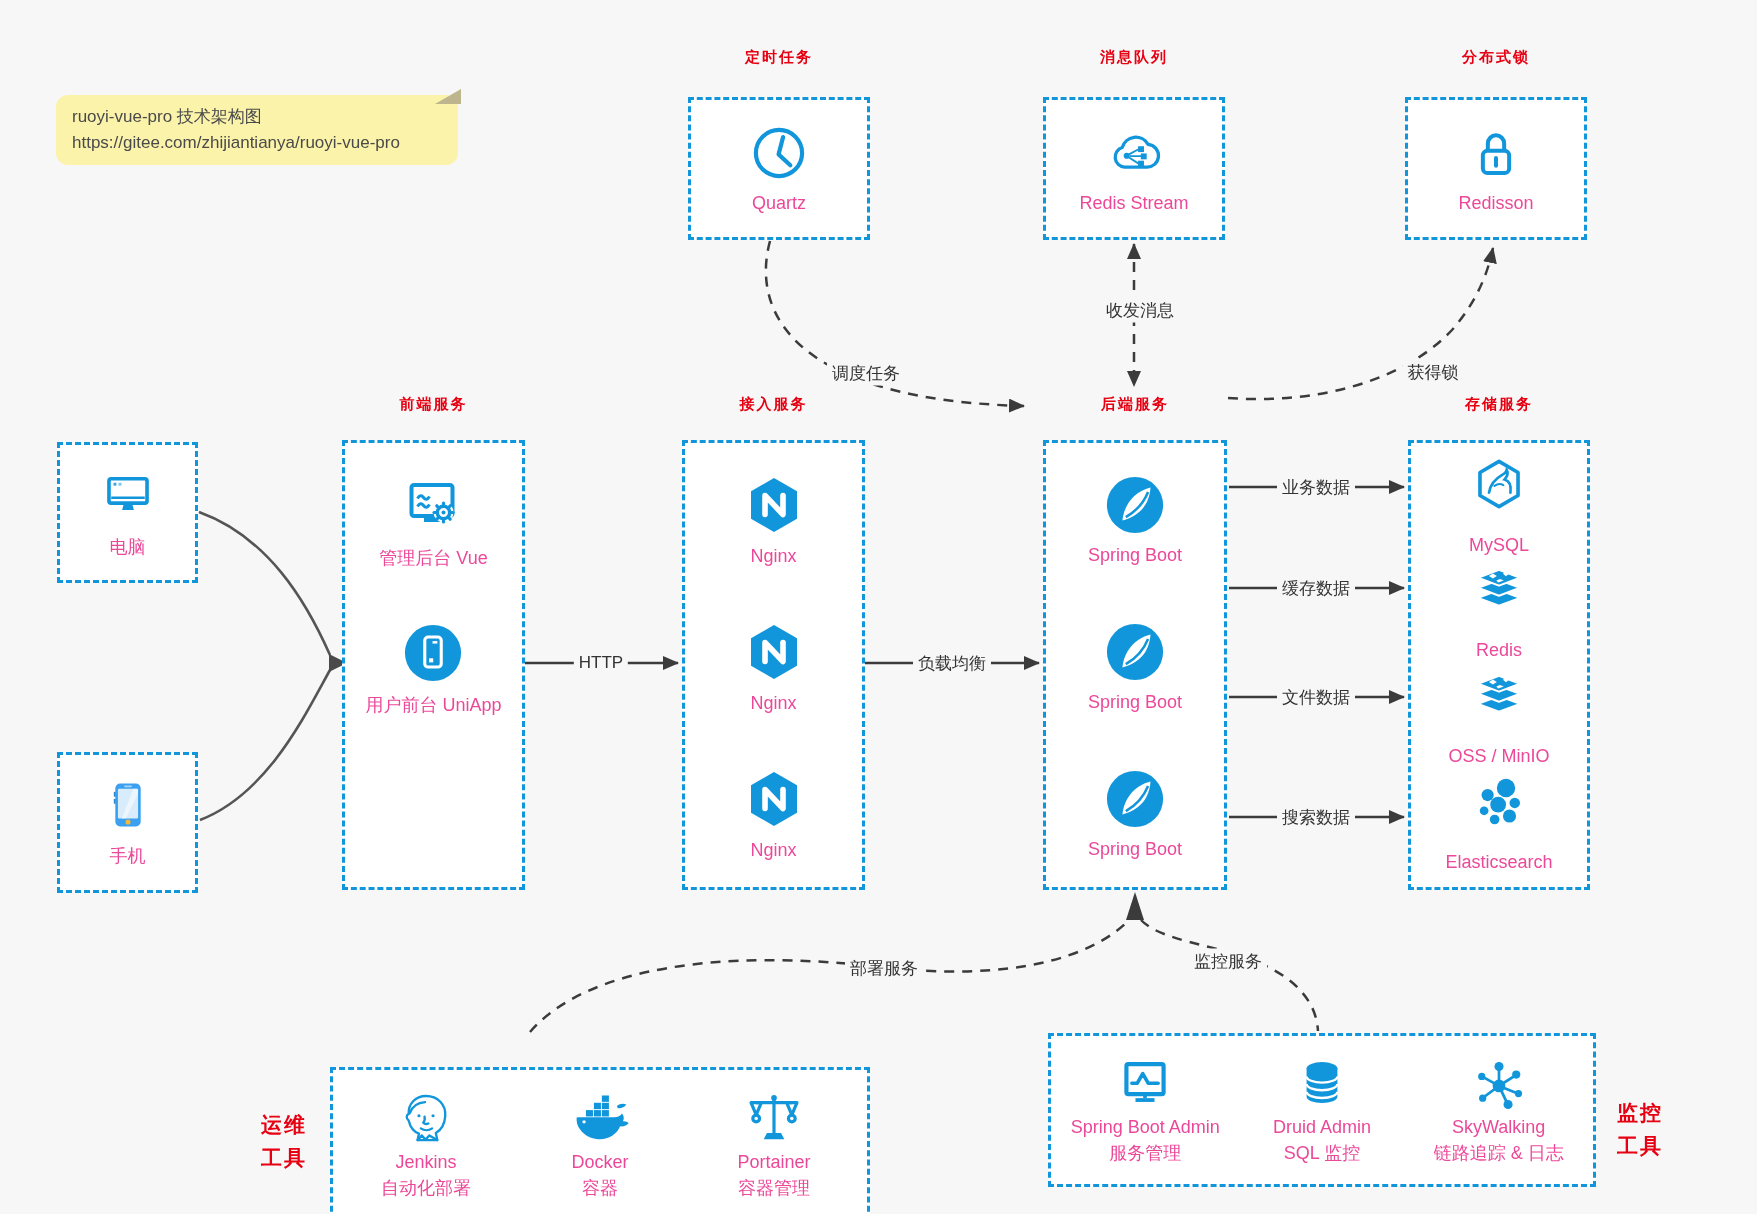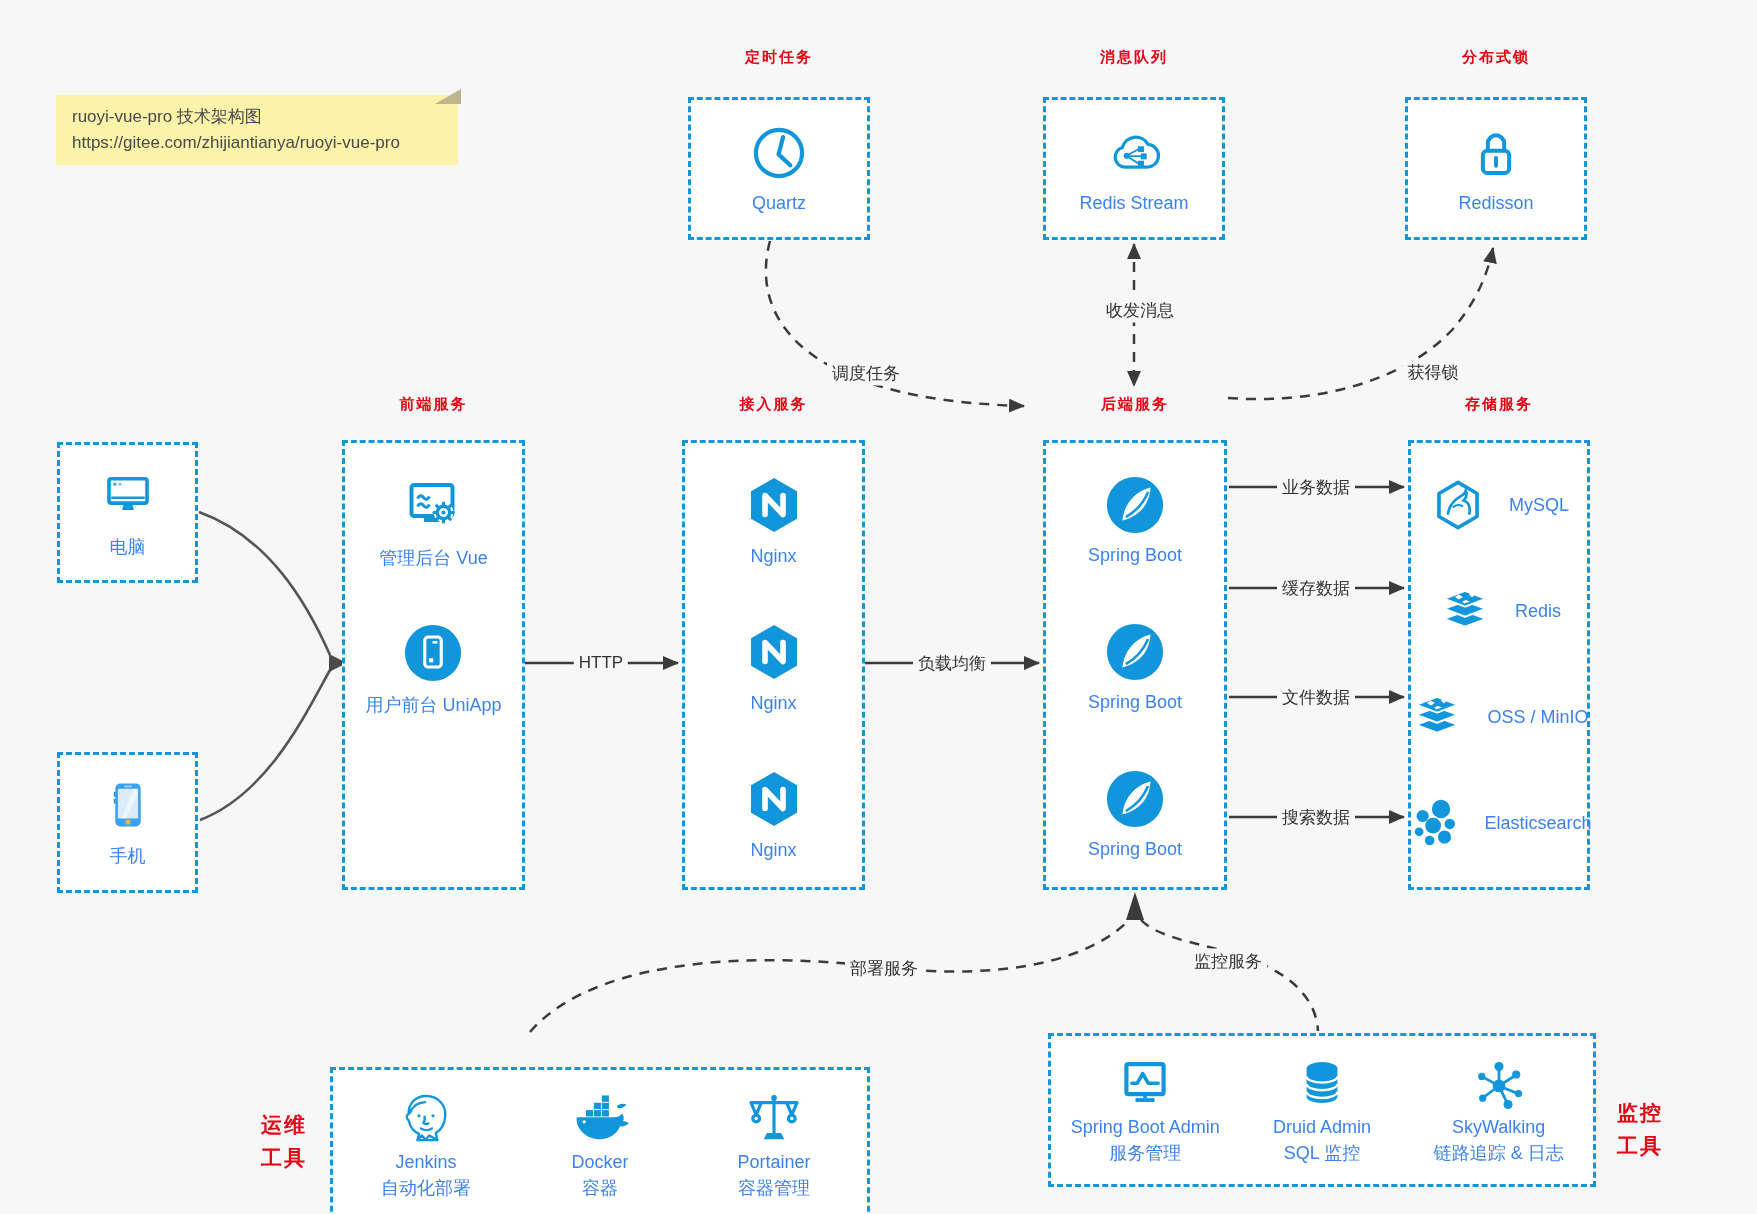--- a/index.html
+++ b/index.html
@@ -6,30 +6,30 @@
   .canvas{position:relative;width:1757px;height:1214px;background:#f7f7f7;overflow:hidden;
           font-family:"Liberation Sans","DejaVu Sans",sans-serif;}
   .overlay{position:absolute;left:0;top:0;width:1757px;height:1214px;}
   .dbox{position:absolute;background:#fff;border:3px dashed #1296db;box-sizing:border-box;
         display:flex;flex-direction:column;align-items:center;}
   .center-box{justify-content:center;gap:11px;}
   .col-box{padding-top:4px;}
   .stor-box{padding-top:9px;}
   .row-box{flex-direction:row;justify-content:space-around;align-items:center;padding:0 6px;}
   .col-item{height:148px;display:flex;flex-direction:column;align-items:center;justify-content:center;gap:9px;}
-  .stor-item{height:106px;display:flex;flex-direction:row;align-items:center;justify-content:center;gap:22px;text-align:center;}
+  .stor-item{height:106px;display:flex;flex-direction:column;align-items:center;justify-content:center;gap:22px;text-align:center;}
   .h-item{flex:1;display:flex;flex-direction:column;align-items:center;justify-content:center;gap:3px;}
   .g-title{position:absolute;color:#e60012;font-weight:bold;font-size:15px;text-align:center;letter-spacing:2px;white-space:nowrap;}
   .side-title{position:absolute;color:#e60012;font-weight:bold;font-size:21px;line-height:33px;text-align:center;
               letter-spacing:2px;white-space:pre-line;}
-  .item-label{font-size:18px;color:#3b82f6;white-space:nowrap;}
+  .item-label{font-size:18px;color:#ec4899;white-space:nowrap;}
   .edge-label{position:absolute;transform:translate(-50%,-50%);background:#f7f7f7;padding:1px 5px;
               font-size:17px;color:#333;white-space:nowrap;}
   .note{position:absolute;left:56px;top:95px;width:402px;background:#fbf3a9;padding:9px 16px;box-sizing:border-box;
-        font-size:17px;line-height:26px;color:#4a4a4a;}
+        font-size:17px;line-height:26px;color:#4a4a4a;border-radius:12px;}
   .note-fold{position:absolute;top:-6px;right:-3px;width:0;height:0;
              border-left:26px solid transparent;border-bottom:15px solid #bdb58e;}
   .ic{display:block;}
   .hidden-defs{position:absolute;width:0;height:0;overflow:hidden;}
 </style>
 </head>
 <body>
 
 <svg class="hidden-defs" aria-hidden="true">
   <defs>

